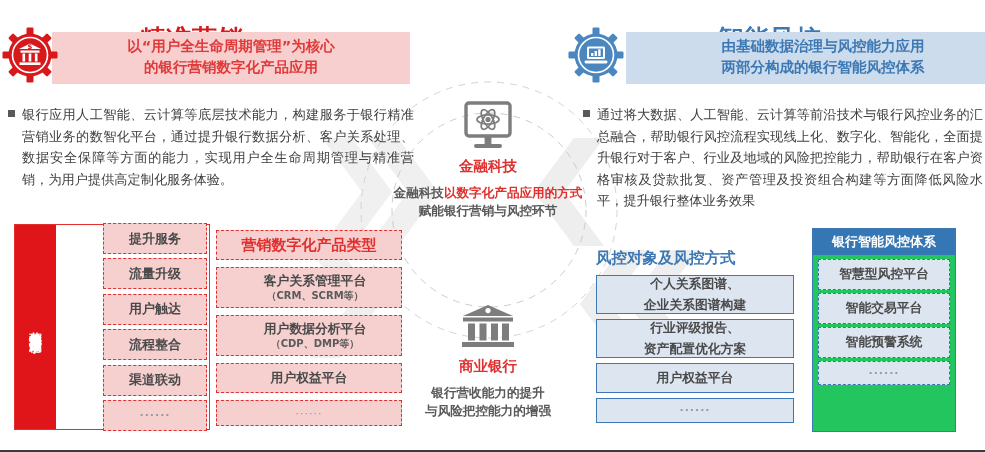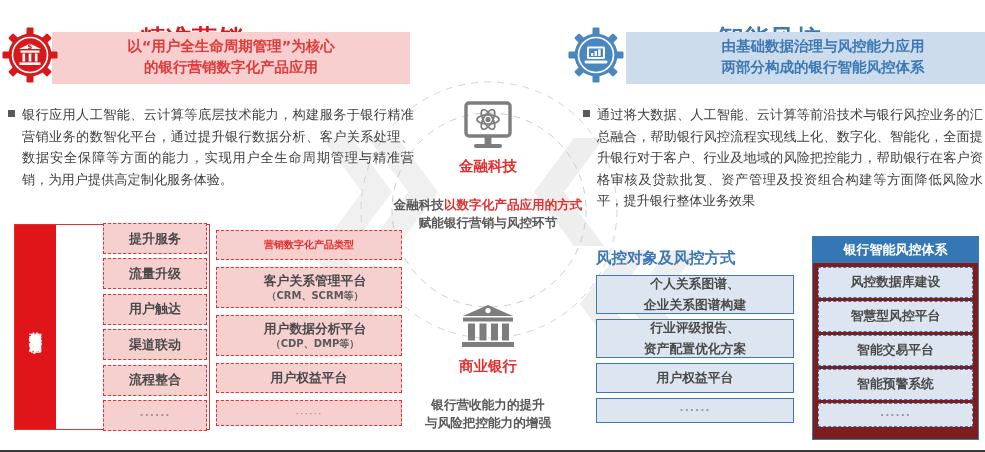--- a/index.html
+++ b/index.html
@@ -91,53 +91,53 @@
   .prodtypes{
     position:absolute;left:216px;top:230px;width:186px;height:196px;
     display:flex;flex-direction:column;justify-content:space-between;
   }
   .pt-box{
     background:#f6cfcf;border:1.6px dashed #e0302f;box-sizing:border-box;
     display:flex;flex-direction:column;align-items:center;justify-content:center;
     color:#4a4a4a;
   }
   .pt-box.head{height:30px;}
-  .pt-head-text{font-size:10px;font-weight:bold;color:#e0302f;}
+  .pt-head-text{font-size:15px;font-weight:bold;color:#e0302f;}
   .pt-box.two{height:41px;padding-left:12px;}
   .pt-box.one{height:30px;}
   .pt-t1{font-size:12.8px;font-weight:bold;line-height:16px;}
   .pt-t2{font-size:10px;font-weight:bold;color:#5b5b5b;line-height:13px;}
   .pt-box.dots{height:26px;color:#9a9a9a;font-size:11px;letter-spacing:1px;}
 
   
   .mid-col{position:absolute;left:390px;top:100px;width:196px;text-align:center;}
   .mid-icon{height:56px;display:flex;align-items:center;justify-content:center;}
   .mid-icon svg{display:block;}
   .mid-head{font-size:14.5px;font-weight:bold;color:#e0302f;margin-top:1px;}
-  .mid-body{font-size:12.6px;font-weight:bold;line-height:17.5px;color:#595959;margin-top:20px;}
+  .mid-body{font-size:12.6px;font-weight:bold;line-height:17.5px;color:#595959;margin-top:8px;}
   .mid-body .hl{color:#e0302f;}
   .mid-col2{position:absolute;left:390px;top:300px;width:196px;text-align:center;}
 
   
   .riskobj{position:absolute;left:596px;top:248px;width:198px;}
   .riskobj-title{font-size:15.5px;font-weight:bold;color:#3c78b4;margin-bottom:6px;}
   .ro-list{display:flex;flex-direction:column;gap:5px;}
   .ro-box{
     background:#dde6f0;border:1.4px solid #3c78b4;box-sizing:border-box;
     display:flex;flex-direction:column;align-items:center;justify-content:center;
     font-size:12.8px;font-weight:bold;color:#4a4a4a;line-height:16px;
   }
   .ro-box.two{height:39px;justify-content:space-between;}
   .ro-box.one{height:30px;}
   .ro-box.dots{height:25px;color:#9a9a9a;font-size:11px;letter-spacing:1px;font-weight:bold;}
 
   
   .riskSys{
-    position:absolute;left:812px;top:236px;width:167px;height:204px;
-    border:1.4px solid #3c78b4;background:#7f1d1d;box-sizing:border-box;
+    position:absolute;left:812px;top:228px;width:144px;height:204px;
+    border:1.4px solid #3c78b4;background:#22c55e;box-sizing:border-box;
   }
   .rs-head{
     height:26px;background:#3576b5;color:#fff;
     font-size:13px;font-weight:bold;
     display:flex;align-items:center;justify-content:center;
   }
   .rs-list{
     padding:4px 5px 4px 5px;display:flex;flex-direction:column;gap:3px;
   }
   .rs-box{
@@ -219,22 +219,22 @@
       <span class="bullet-sq"></span>
       <span class="bullet-text">银行应用人工智能、云计算等底层技术能力，构建服务于银行精准营销业务的数智化平台，通过提升银行数据分析、客户关系处理、数据安全保障等方面的能力，实现用户全生命周期管理与精准营销，为用户提供高定制化服务体验。</span>
     </div>
 
     <div class="left-group">
       <div class="vert-label">营销场景科技应用需求</div>
       <div class="left-chips">
         <div class="chip">提升服务</div>
         <div class="chip">流量升级</div>
         <div class="chip">用户触达</div>
+        <div class="chip">流程整合</div>
         <div class="chip">渠道联动</div>
-        <div class="chip">流程整合</div>
         <div class="chip dots">······</div>
       </div>
     </div>
   </div>
 
   <div class="prodtypes">
     <div class="pt-box head">
       <div class="pt-head-text">营销数字化产品类型</div>
     </div>
     <div class="pt-box two">
@@ -350,21 +350,20 @@
       <div class="ro-box one">
         <div>用户权益平台</div>
       </div>
       <div class="ro-box dots">······</div>
     </div>
   </div>
 
   <div class="riskSys">
     <div class="rs-head">银行智能风控体系</div>
     <div class="rs-list">
-      <div class="rs-box">风控数据库建设</div>
       <div class="rs-box">智慧型风控平台</div>
       <div class="rs-box">智能交易平台</div>
       <div class="rs-box">智能预警系统</div>
       <div class="rs-box dots">······</div>
     </div>
   </div>
 
 </div>
 
 </body></html>

